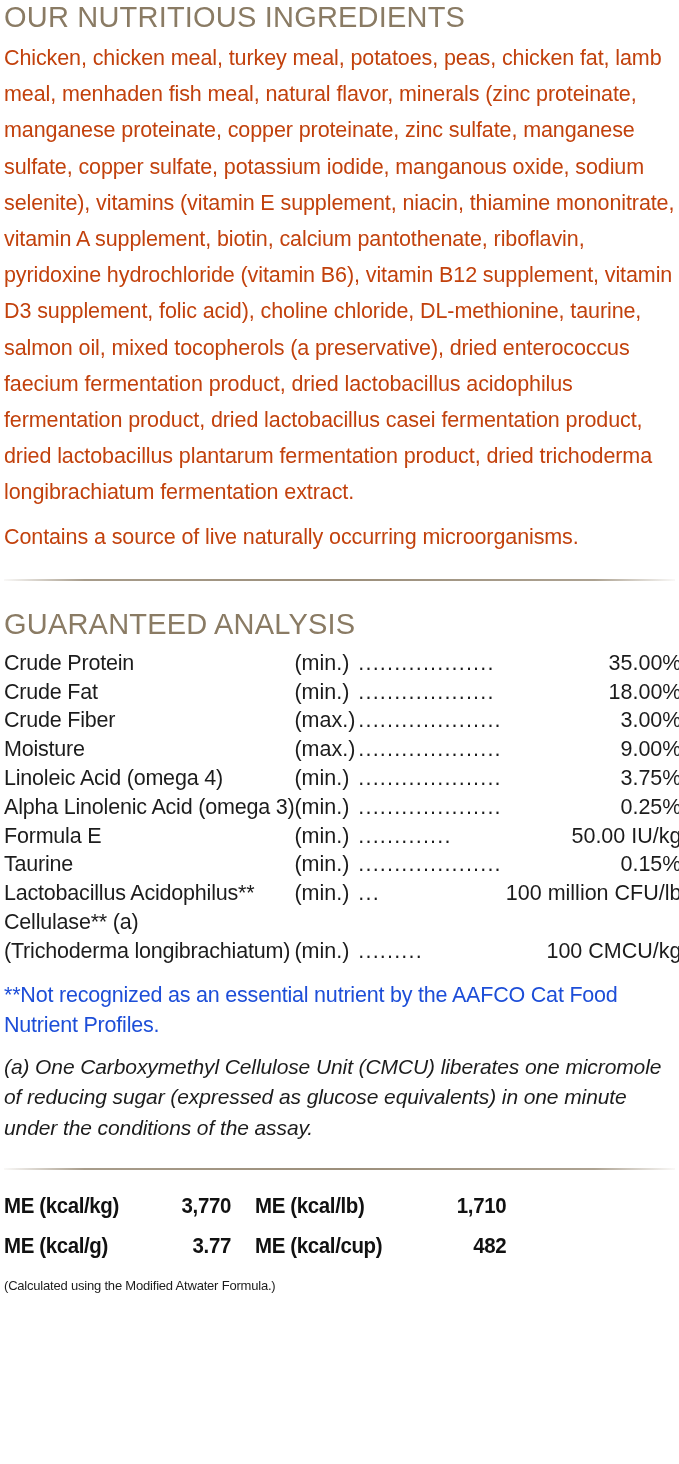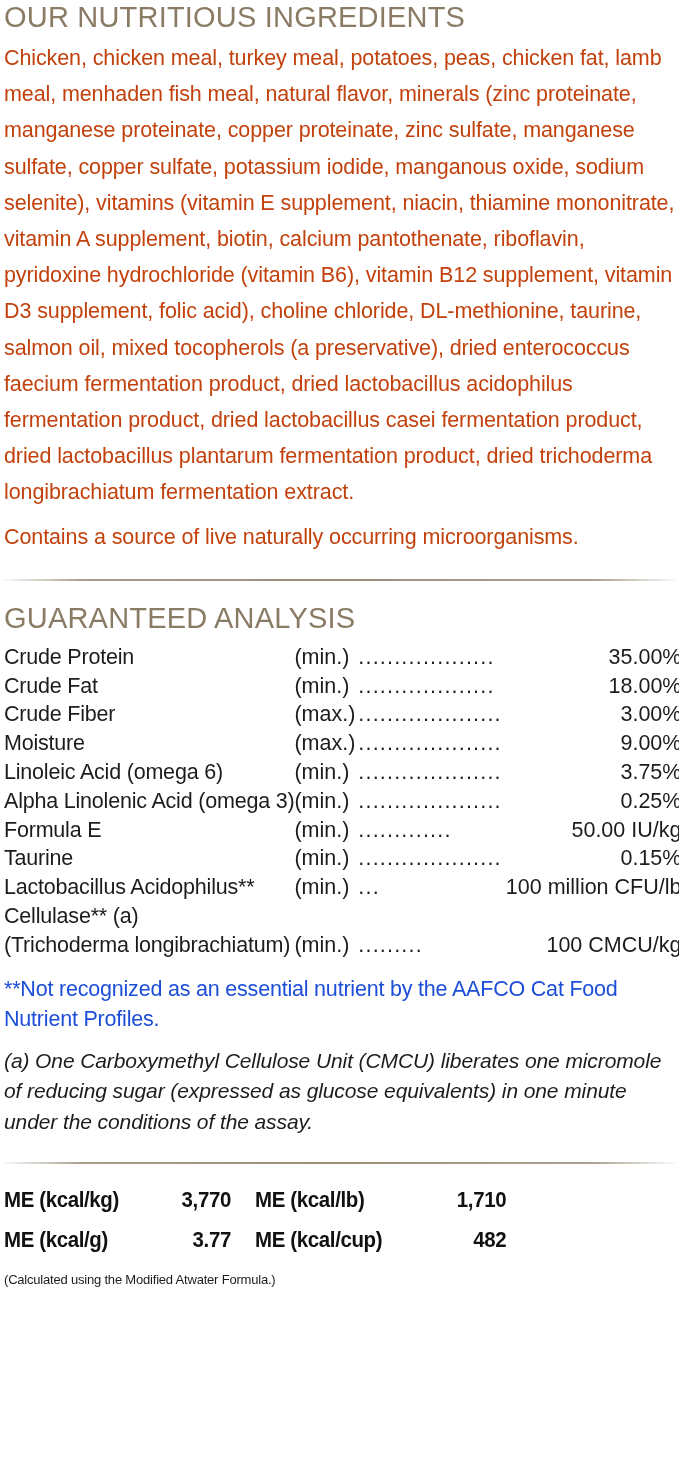--- a/index.html
+++ b/index.html
@@ -138,21 +138,21 @@
   <section>
     <h2 class="section-heading" id="ingredients-heading">OUR NUTRITIOUS INGREDIENTS</h2>
 
     <p class="body-text" id="ingredients-body">Chicken, chicken meal, turkey meal, potatoes, peas, chicken fat, lamb meal, menhaden fish meal, natural flavor, minerals (zinc proteinate, manganese proteinate, copper proteinate, zinc sulfate, manganese sulfate, copper sulfate, potassium iodide, manganous oxide, sodium selenite), vitamins (vitamin E supplement, niacin, thiamine mononitrate, vitamin A supplement, biotin, calcium pantothenate, riboflavin, pyridoxine hydrochloride (vitamin B6), vitamin B12 supplement, vitamin D3 supplement, folic acid), choline chloride, DL-methionine, taurine, salmon oil, mixed tocopherols (a preservative), dried enterococcus faecium fermentation product, dried lactobacillus acidophilus fermentation product, dried lactobacillus casei fermentation product, dried lactobacillus plantarum fermentation product, dried trichoderma longibrachiatum fermentation extract.</p>
 
     <p class="body-text" id="microorganism-note">Contains a source of live naturally occurring microorganisms.</p>
   </section>
 
   <hr class="divider" style="margin-top:24px;">
 
-  <section style="margin-top:20px;">
+  <section style="margin-top:26px;">
     <h2 class="section-heading">GUARANTEED ANALYSIS</h2>
 
     <table class="ga-table" style="margin-top:8px;">
       <tbody>
         <tr>
           <td class="ga-name">Crude Protein</td>
           <td class="ga-qual">(min.)</td>
           <td class="ga-leader">...................</td>
           <td class="ga-value">35.00%</td>
         </tr>
@@ -168,21 +168,21 @@
           <td class="ga-leader">....................</td>
           <td class="ga-value">3.00%</td>
         </tr>
         <tr>
           <td class="ga-name">Moisture</td>
           <td class="ga-qual">(max.)</td>
           <td class="ga-leader">....................</td>
           <td class="ga-value">9.00%</td>
         </tr>
         <tr>
-          <td class="ga-name">Linoleic Acid (omega 6)</td>
+          <td class="ga-name">Linoleic Acid (omega 4)</td>
           <td class="ga-qual">(min.)</td>
           <td class="ga-leader">....................</td>
           <td class="ga-value">3.75%</td>
         </tr>
         <tr>
           <td class="ga-name">Alpha Linolenic Acid (omega 3)</td>
           <td class="ga-qual">(min.)</td>
           <td class="ga-leader">....................</td>
           <td class="ga-value">0.25%</td>
         </tr>

